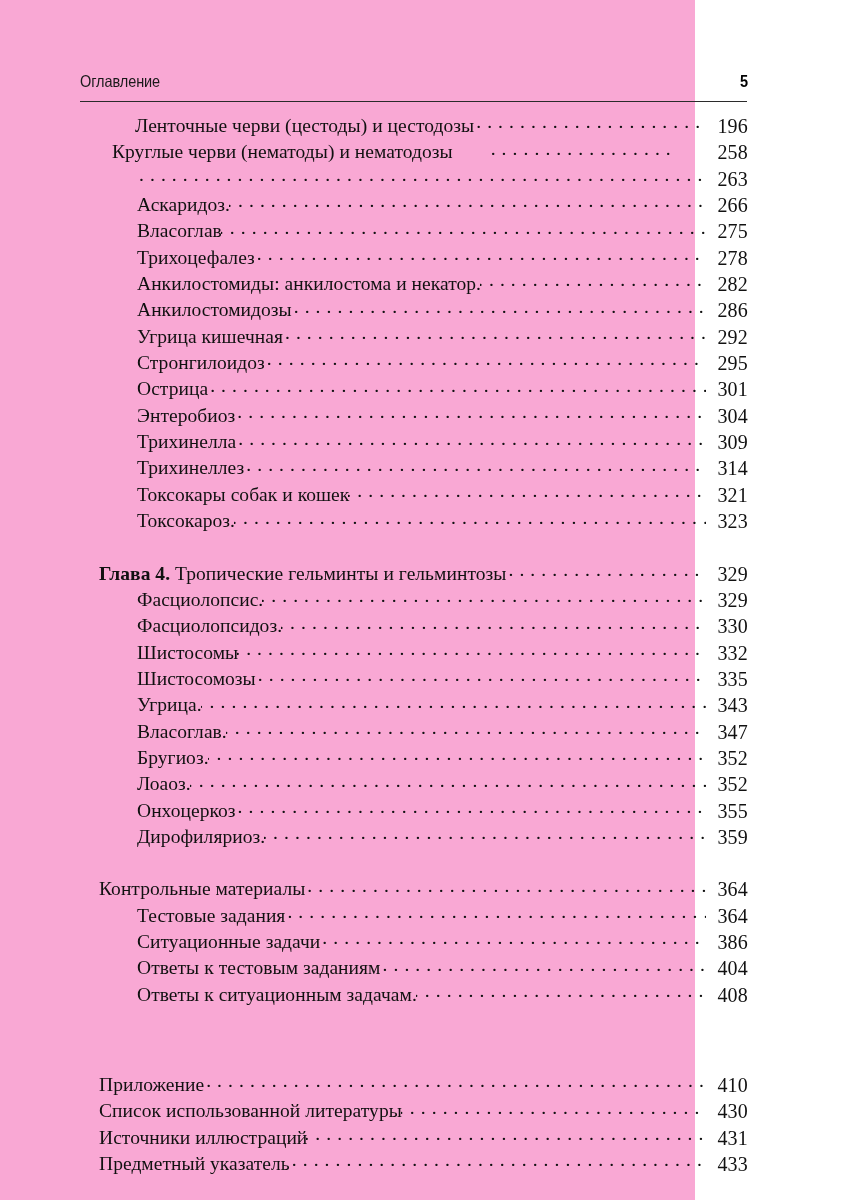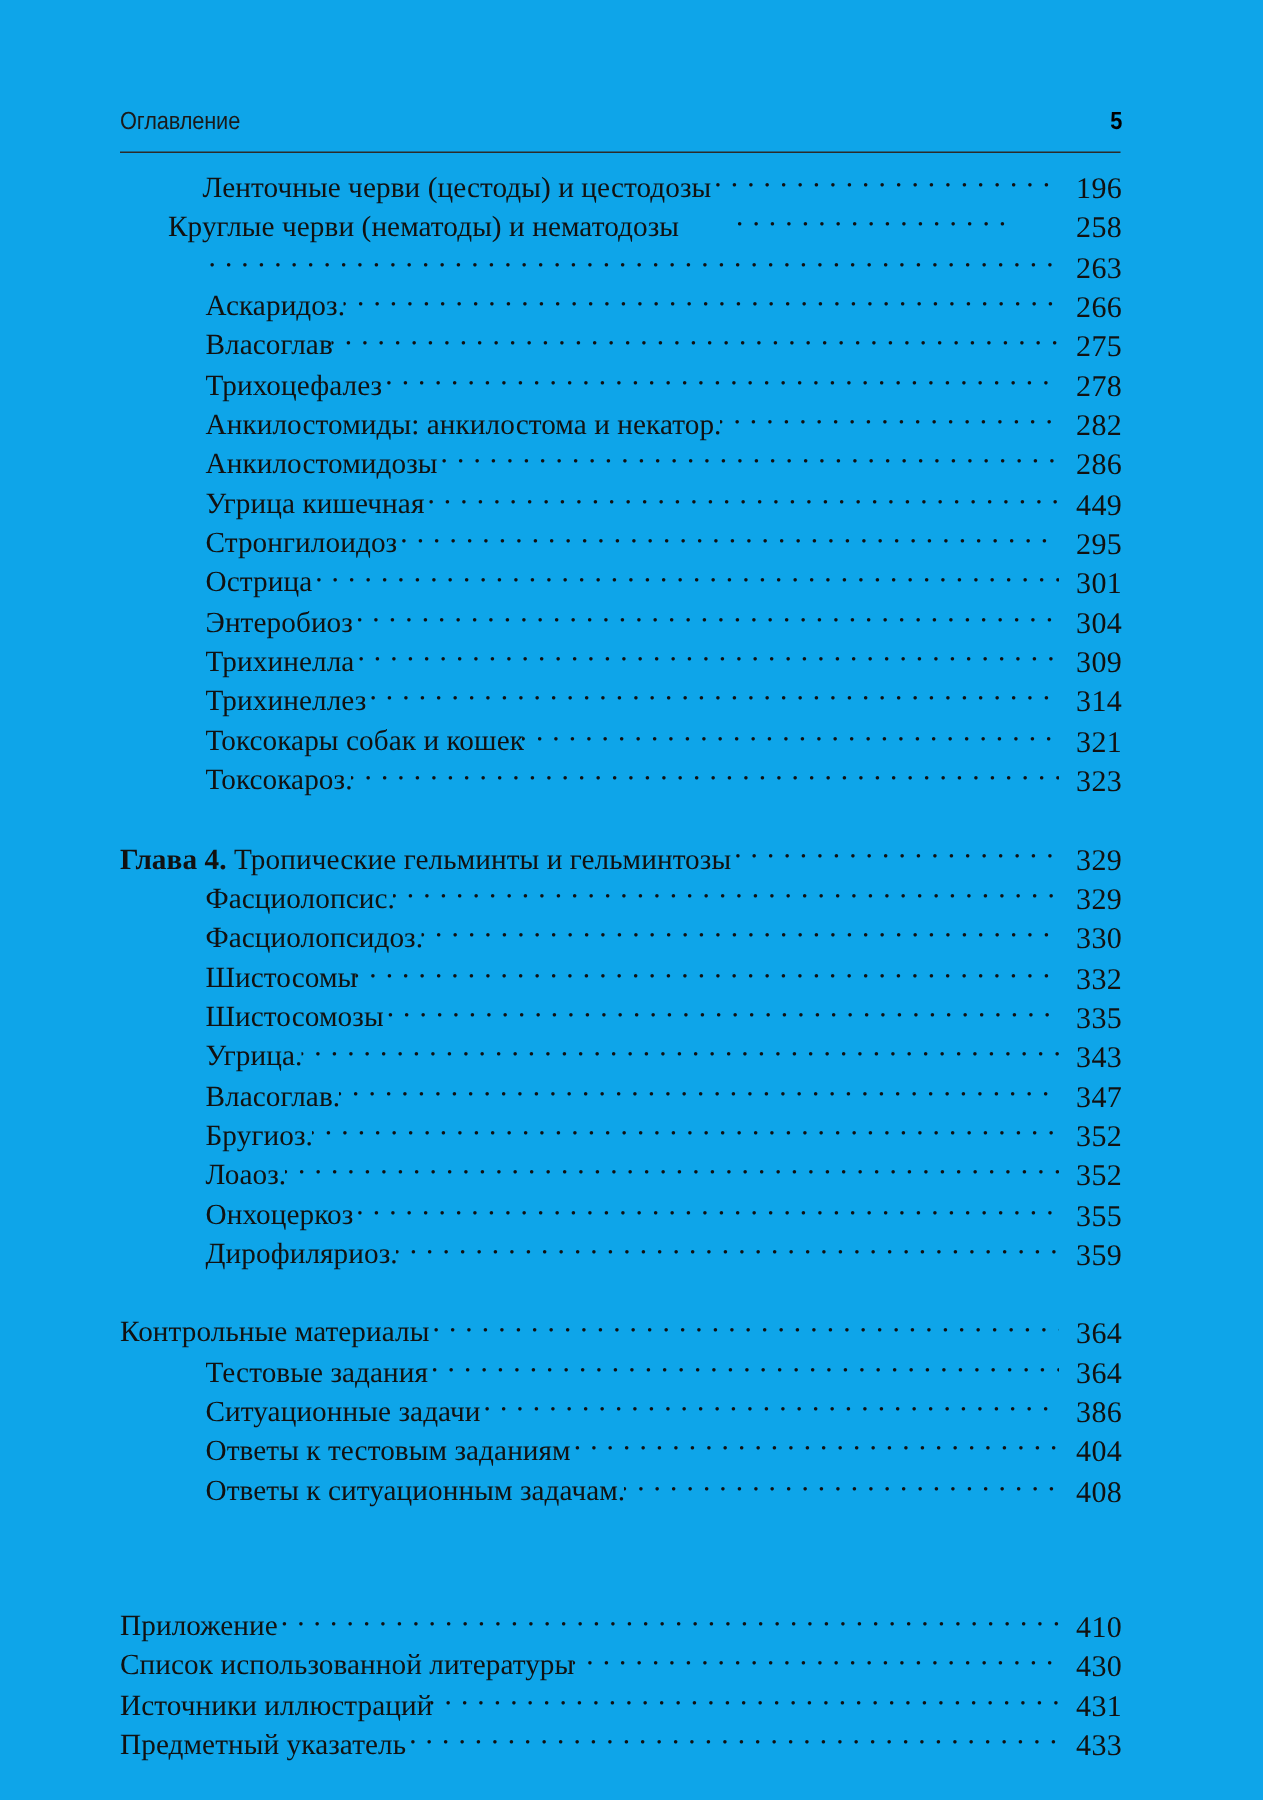--- a/index.html
+++ b/index.html
@@ -14,23 +14,23 @@
     position: relative;
     font-family: "Liberation Serif", "DejaVu Serif", serif;
     color: #111111;
     overflow: hidden;
   }
 
   .page {
     position: absolute;
     left: 0;
     top: 0;
-    width: 842px;
+    width: 695px;
     height: 1200px;
-    background: #0ea5e9;
+    background: #f9a8d4;
   }
 
   
   .running-head {
     position: absolute;
     left: 80px;
     top: 72px;
     width: 668px;
     height: 30px;
   }
@@ -71,21 +71,21 @@
   
   .toc {
     position: absolute;
     left: 80px;
     top: 113px;
     width: 668px;
   }
 
   .toc-entry {
     display: flex;
-    align-items: flex-start;
+    align-items: center;
     height: 26.35px;
     font-size: 19.5px;
     line-height: 26.35px;
     white-space: nowrap;
   }
 
   .toc-entry .label {
     flex: 0 0 auto;
     letter-spacing: 0.05px;
   }
@@ -120,21 +120,21 @@
 
   .toc-entry .folio {
     flex: 0 0 auto;
     width: 40px;
     text-align: right;
     font-size: 20px;
     letter-spacing: 0.2px;
   }
 
   
-  .lvl0  { padding-left: 0px;  }
+  .lvl0  { padding-left: 0px; margin-left: 19px;  }
   .lvl1  { padding-left: 32px; gap: 36px; }
   .lvl1b { padding-left: 55px; }
   .lvl2  { padding-left: 57px; }
 
   .gap-block { height: 26px; }
   .gap-block-lg { height: 38px; }
 </style>
 </head>
 <body>
 
@@ -183,21 +183,21 @@
           <span class="folio">282</span>
         </div>
         <div class="toc-entry lvl2">
           <span class="label">Анкилостомидозы</span>
           <span class="leader"></span>
           <span class="folio">286</span>
         </div>
         <div class="toc-entry lvl2">
           <span class="label">Угрица кишечная</span>
           <span class="leader"></span>
-          <span class="folio">449</span>
+          <span class="folio">292</span>
         </div>
         <div class="toc-entry lvl2">
           <span class="label">Стронгилоидоз</span>
           <span class="leader"></span>
           <span class="folio">295</span>
         </div>
         <div class="toc-entry lvl2">
           <span class="label">Острица</span>
           <span class="leader"></span>
           <span class="folio">301</span>

